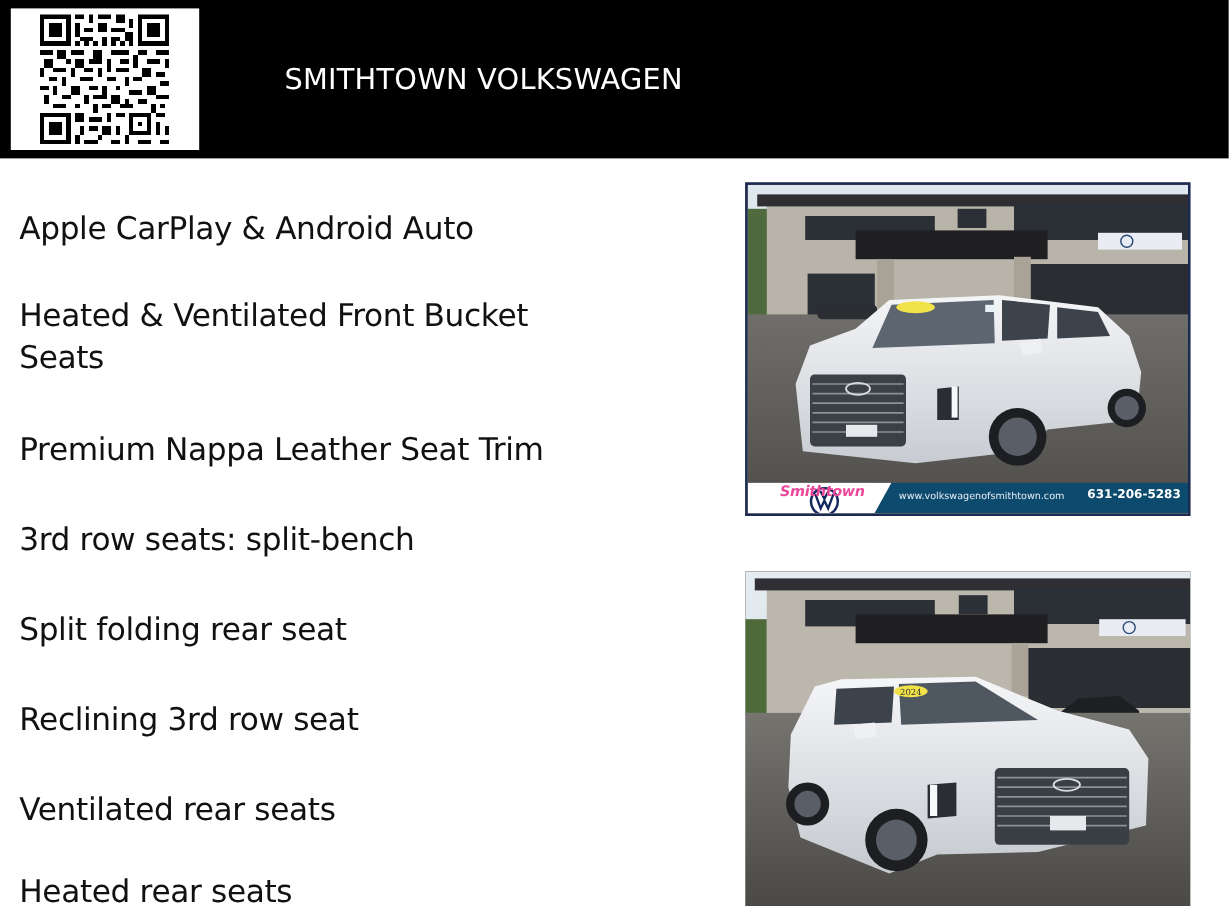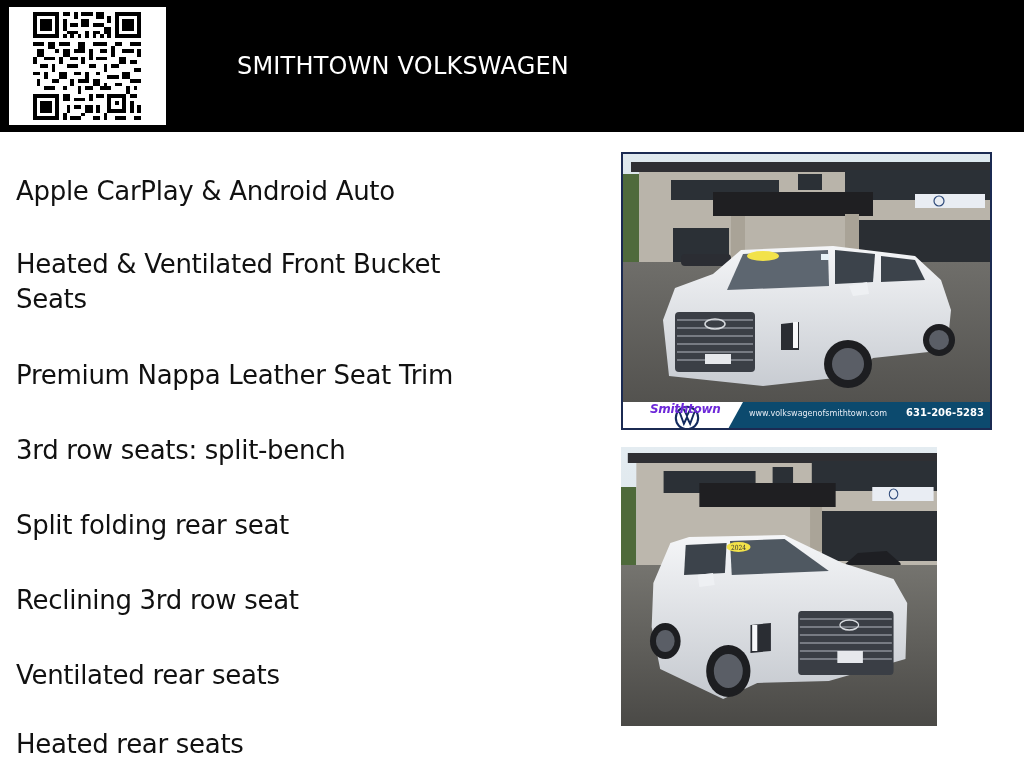--- a/index.html
+++ b/index.html
@@ -33,39 +33,39 @@
     position: absolute; left: 0; width: 540px;
     font-family: "DejaVu Sans", sans-serif; font-size: 26px; line-height: 35px;
     color: #111111; letter-spacing: -0.3px; margin-top: 20px;
   }
 
   .photo {
     position: absolute; overflow: hidden; background: #6b6b6b;
   }
   .photo svg { display: block; width: 100%; height: 100%; }
   .photo-1 { left: 621px; top: 152px; width: 371px; height: 278px; border: 2px solid #1b2a52; }
-  .photo-2 { left: 621px; top: 447px; width: 316px; height: 279px; }
+  .photo-2 { left: 621px; top: 476px; width: 371px; height: 279px; }
 
   .banner {
     position: absolute; left: 0; bottom: 0; width: 100%; height: 26px;
   }
   .banner-left {
     position: absolute; left: 0; top: 0; width: 120px; height: 26px; background: #ffffff;
     clip-path: polygon(0 0, 100% 0, 88% 100%, 0 100%);
   }
   .banner-right {
     position: absolute; left: 96px; top: 0; right: 0; height: 26px; background: #0c4a6e;
     clip-path: polygon(10px 0, 100% 0, 100% 100%, 0 100%);
   }
   .vw-logo {
     position: absolute; left: 4px; top: 3px; width: 20px; height: 20px;
   }
   .brand-top {
     position: absolute; left: 27px; top: 0px; font-size: 12px; font-weight: bold; font-style: italic;
-    color: #6d28d9; font-family: "DejaVu Sans", sans-serif; letter-spacing: -0.3px;
+    color: #ec4899; font-family: "DejaVu Sans", sans-serif; letter-spacing: -0.3px;
   }
   .brand-bottom {
     position: absolute; left: 28px; top: 13px; font-size: 8px; font-weight: bold; font-style: italic;
     color: #122a5e; font-family: Liberation Mono, monospace; margin-top: 23px;
   }
   .banner-url {
     position: absolute; left: 30px; top: 7px; font-size: 8px; color: #e6ecf5;
     font-family: "DejaVu Sans", sans-serif; white-space: nowrap;
   }
   .banner-phone {

